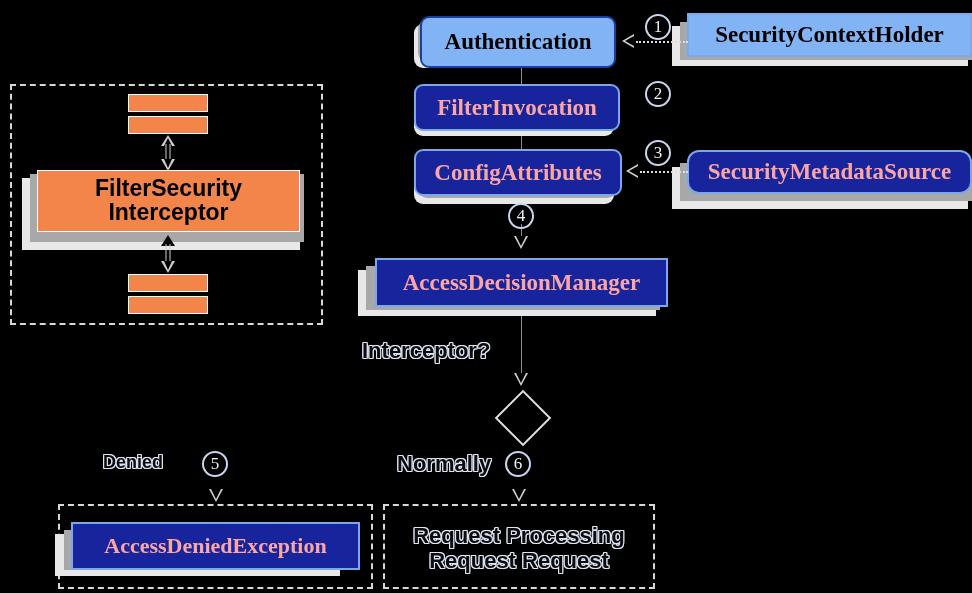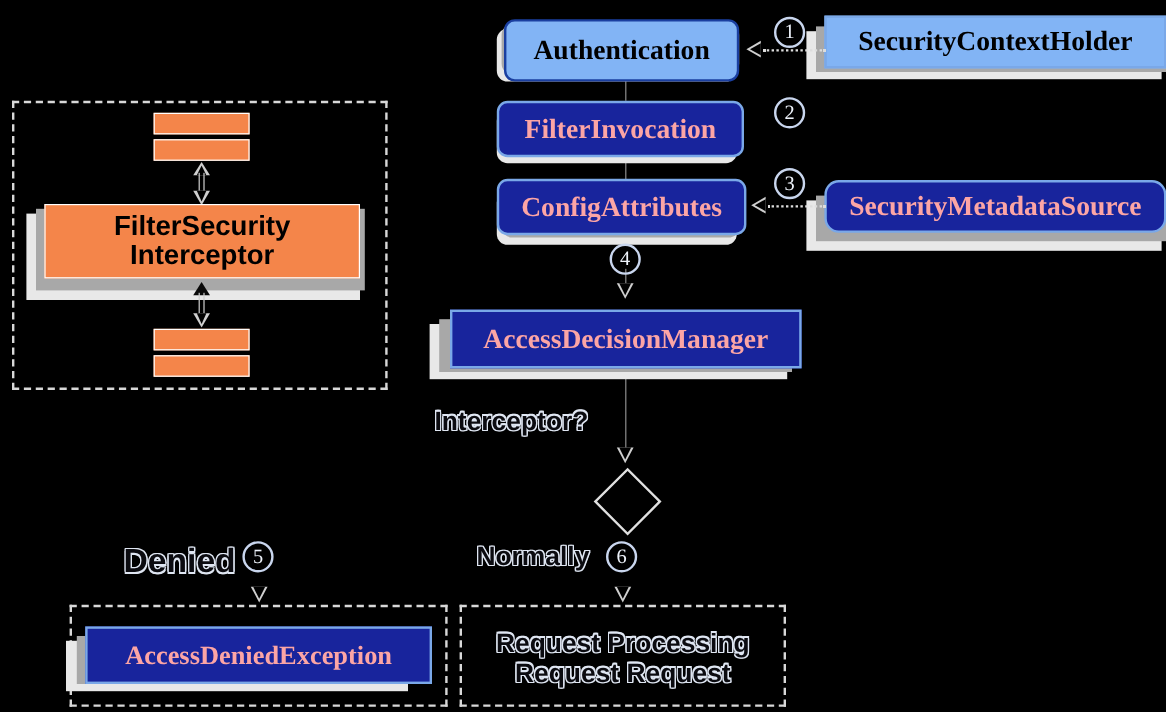--- a/index.html
+++ b/index.html
@@ -287,21 +287,21 @@
   <div class="shadow-far" style="left:672px; top:167px; width:296px; height:42px;"></div>
   <div class="shadow-near" style="left:680px; top:163px; width:292px; height:38px;"></div>
   <div class="node navy" style="left:687px; top:150px; width:285px; height:44px; font-size:23px;border-radius:12px;">
     <span>SecurityMetadataSource</span>
   </div>
 
   <div class="dotline" style="left:640px; top:171px; width:48px;"></div>
   <div class="arrow-open-left" style="left:626px; top:164px;"></div>
   <div class="step-circle" style="left:645px; top:140px;">3</div>
 
-  <div class="outline-label" style="left:103px; top:452px; font-size:28px;">Denied</div>
+  <div class="outline-label" style="left:103px; top:452px; font-size:18px;">Denied</div>
   <div class="step-circle" style="left:202px; top:451px;">5</div>
   <div class="arrow-open-down" style="left:209px; top:489px;"></div>
 
   <div class="dashed-box" style="left:58px; top:504px; width:315px; height:85px;"></div>
   <div class="shadow-far" style="left:55px; top:534px; width:285px; height:42px;"></div>
   <div class="shadow-near" style="left:64px; top:530px; width:282px; height:40px;"></div>
   <div class="node navy" style="left:71px; top:522px; width:289px; height:48px; font-size:22px;">
     <span>AccessDeniedException</span>
   </div>
 

